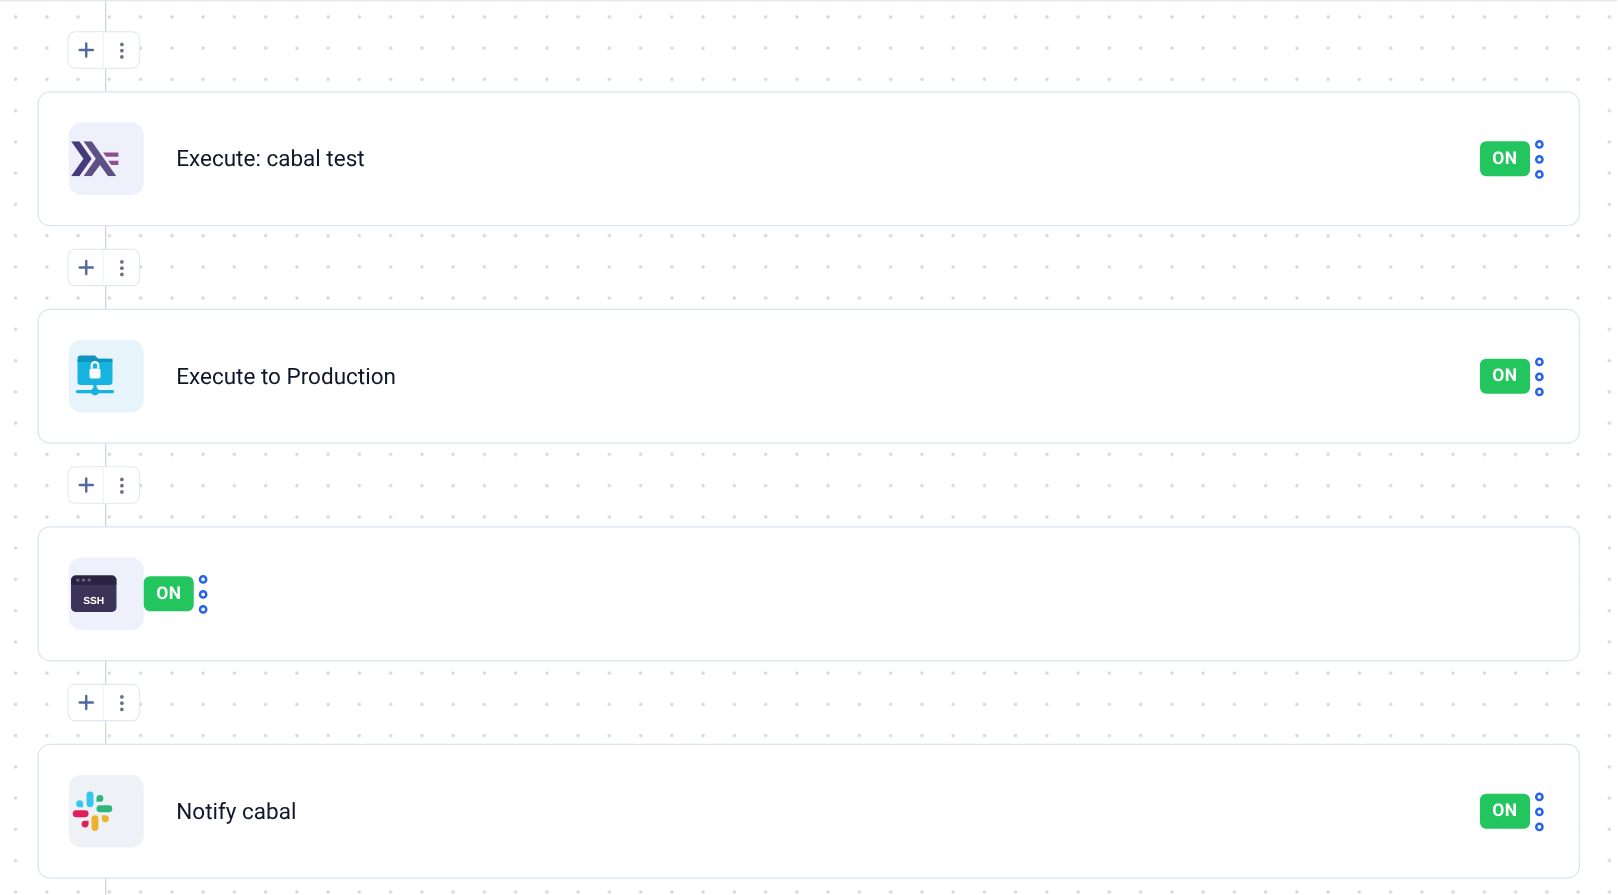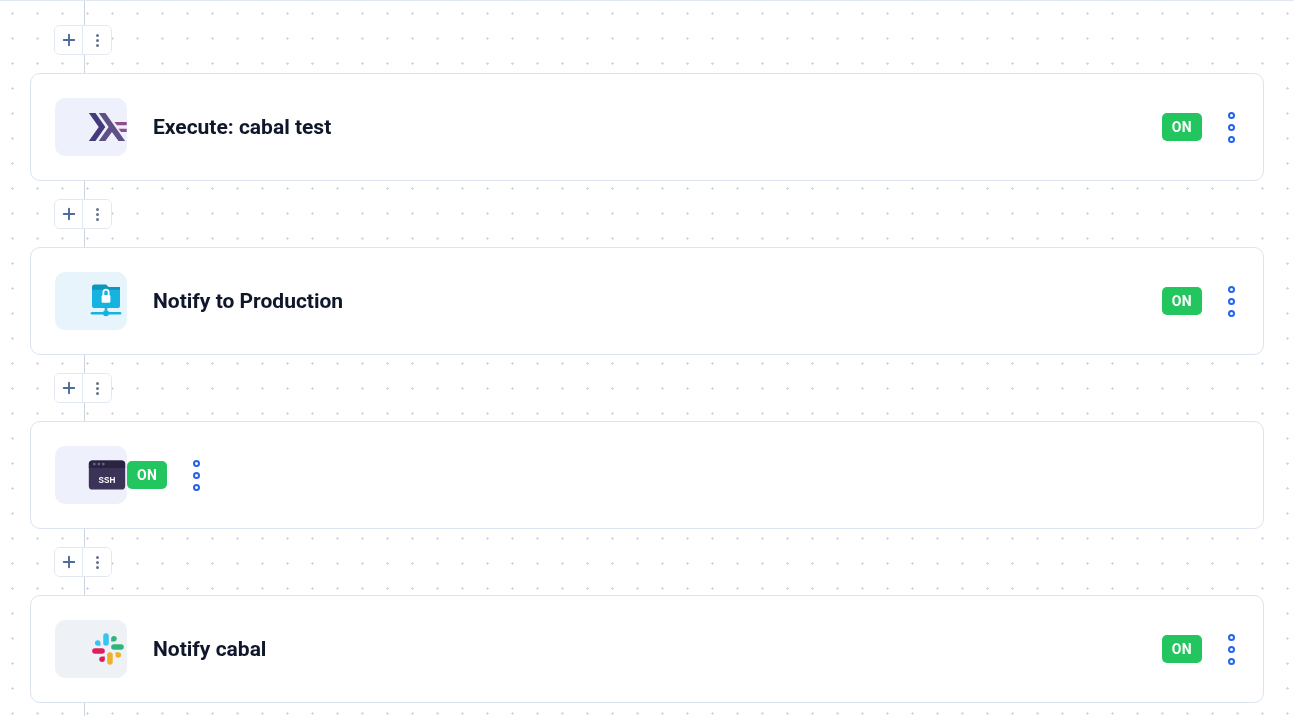--- a/index.html
+++ b/index.html
@@ -71,39 +71,38 @@
       border: 1px solid #dbe4f0;
       border-radius: 10px;
       display: flex;
       align-items: center;
       padding: 24px;
       margin: 18px 0;
       position: relative;
       z-index: 1;
     }
     .step-icon {
-      width: 72px;
+      width: 60px;
       height: 58px;
       border-radius: 10px;
       display: flex;
       align-items: center;
-      justify-content: flex-end;
+      justify-content: flex-start;
       flex-shrink: 0;
     }
     .step-title {
       margin-left: 26px;
-      font-size: 21px;
-      font-weight: 700;
+      font-size: 18px;
+      font-weight: 400;
       color: #0f172a;
       flex: 1;
     }
     .step-actions {
       display: flex;
       align-items: center;
-      gap: 22px;
     }
     .toggle-on {
       background: #22c55e;
       color: #fff;
       font-size: 14px;
       font-weight: 700;
       padding: 6px 10px;
       border-radius: 5px;
       letter-spacing: 0.3px;
       cursor: pointer;
@@ -188,21 +187,21 @@
         <svg width="42" height="42" viewBox="0 0 48 48">
           <rect x="8" y="8" width="32" height="24" rx="3" fill="#16b3e0"></rect>
           <path d="M8 11 L8 8 Q8 5 11 5 L24 5 L27 8 L40 8 Q40 8 40 11 Z" fill="#0e94bd"></path>
           <rect x="19" y="17" width="10" height="9" rx="1.5" fill="#fff"></rect>
           <path d="M21 17 v-3 a3 3 0 0 1 6 0 v3" stroke="#fff" stroke-width="2" fill="none"></path>
           <line x1="8" y1="38" x2="40" y2="38" stroke="#16b3e0" stroke-width="3" stroke-linecap="round"></line>
           <circle cx="24" cy="38" r="3.5" fill="#16b3e0"></circle>
           <line x1="24" y1="32" x2="24" y2="35" stroke="#16b3e0" stroke-width="3"></line>
         </svg>
       </div>
-      <div class="step-title">Notify to Production</div>
+      <div class="step-title">Execute to Production</div>
       <div class="step-actions">
         <div class="toggle-on">ON</div>
         <div class="step-menu">
           <div class="ring"></div>
           <div class="ring"></div>
           <div class="ring"></div>
         </div>
       </div>
     </div>
 

